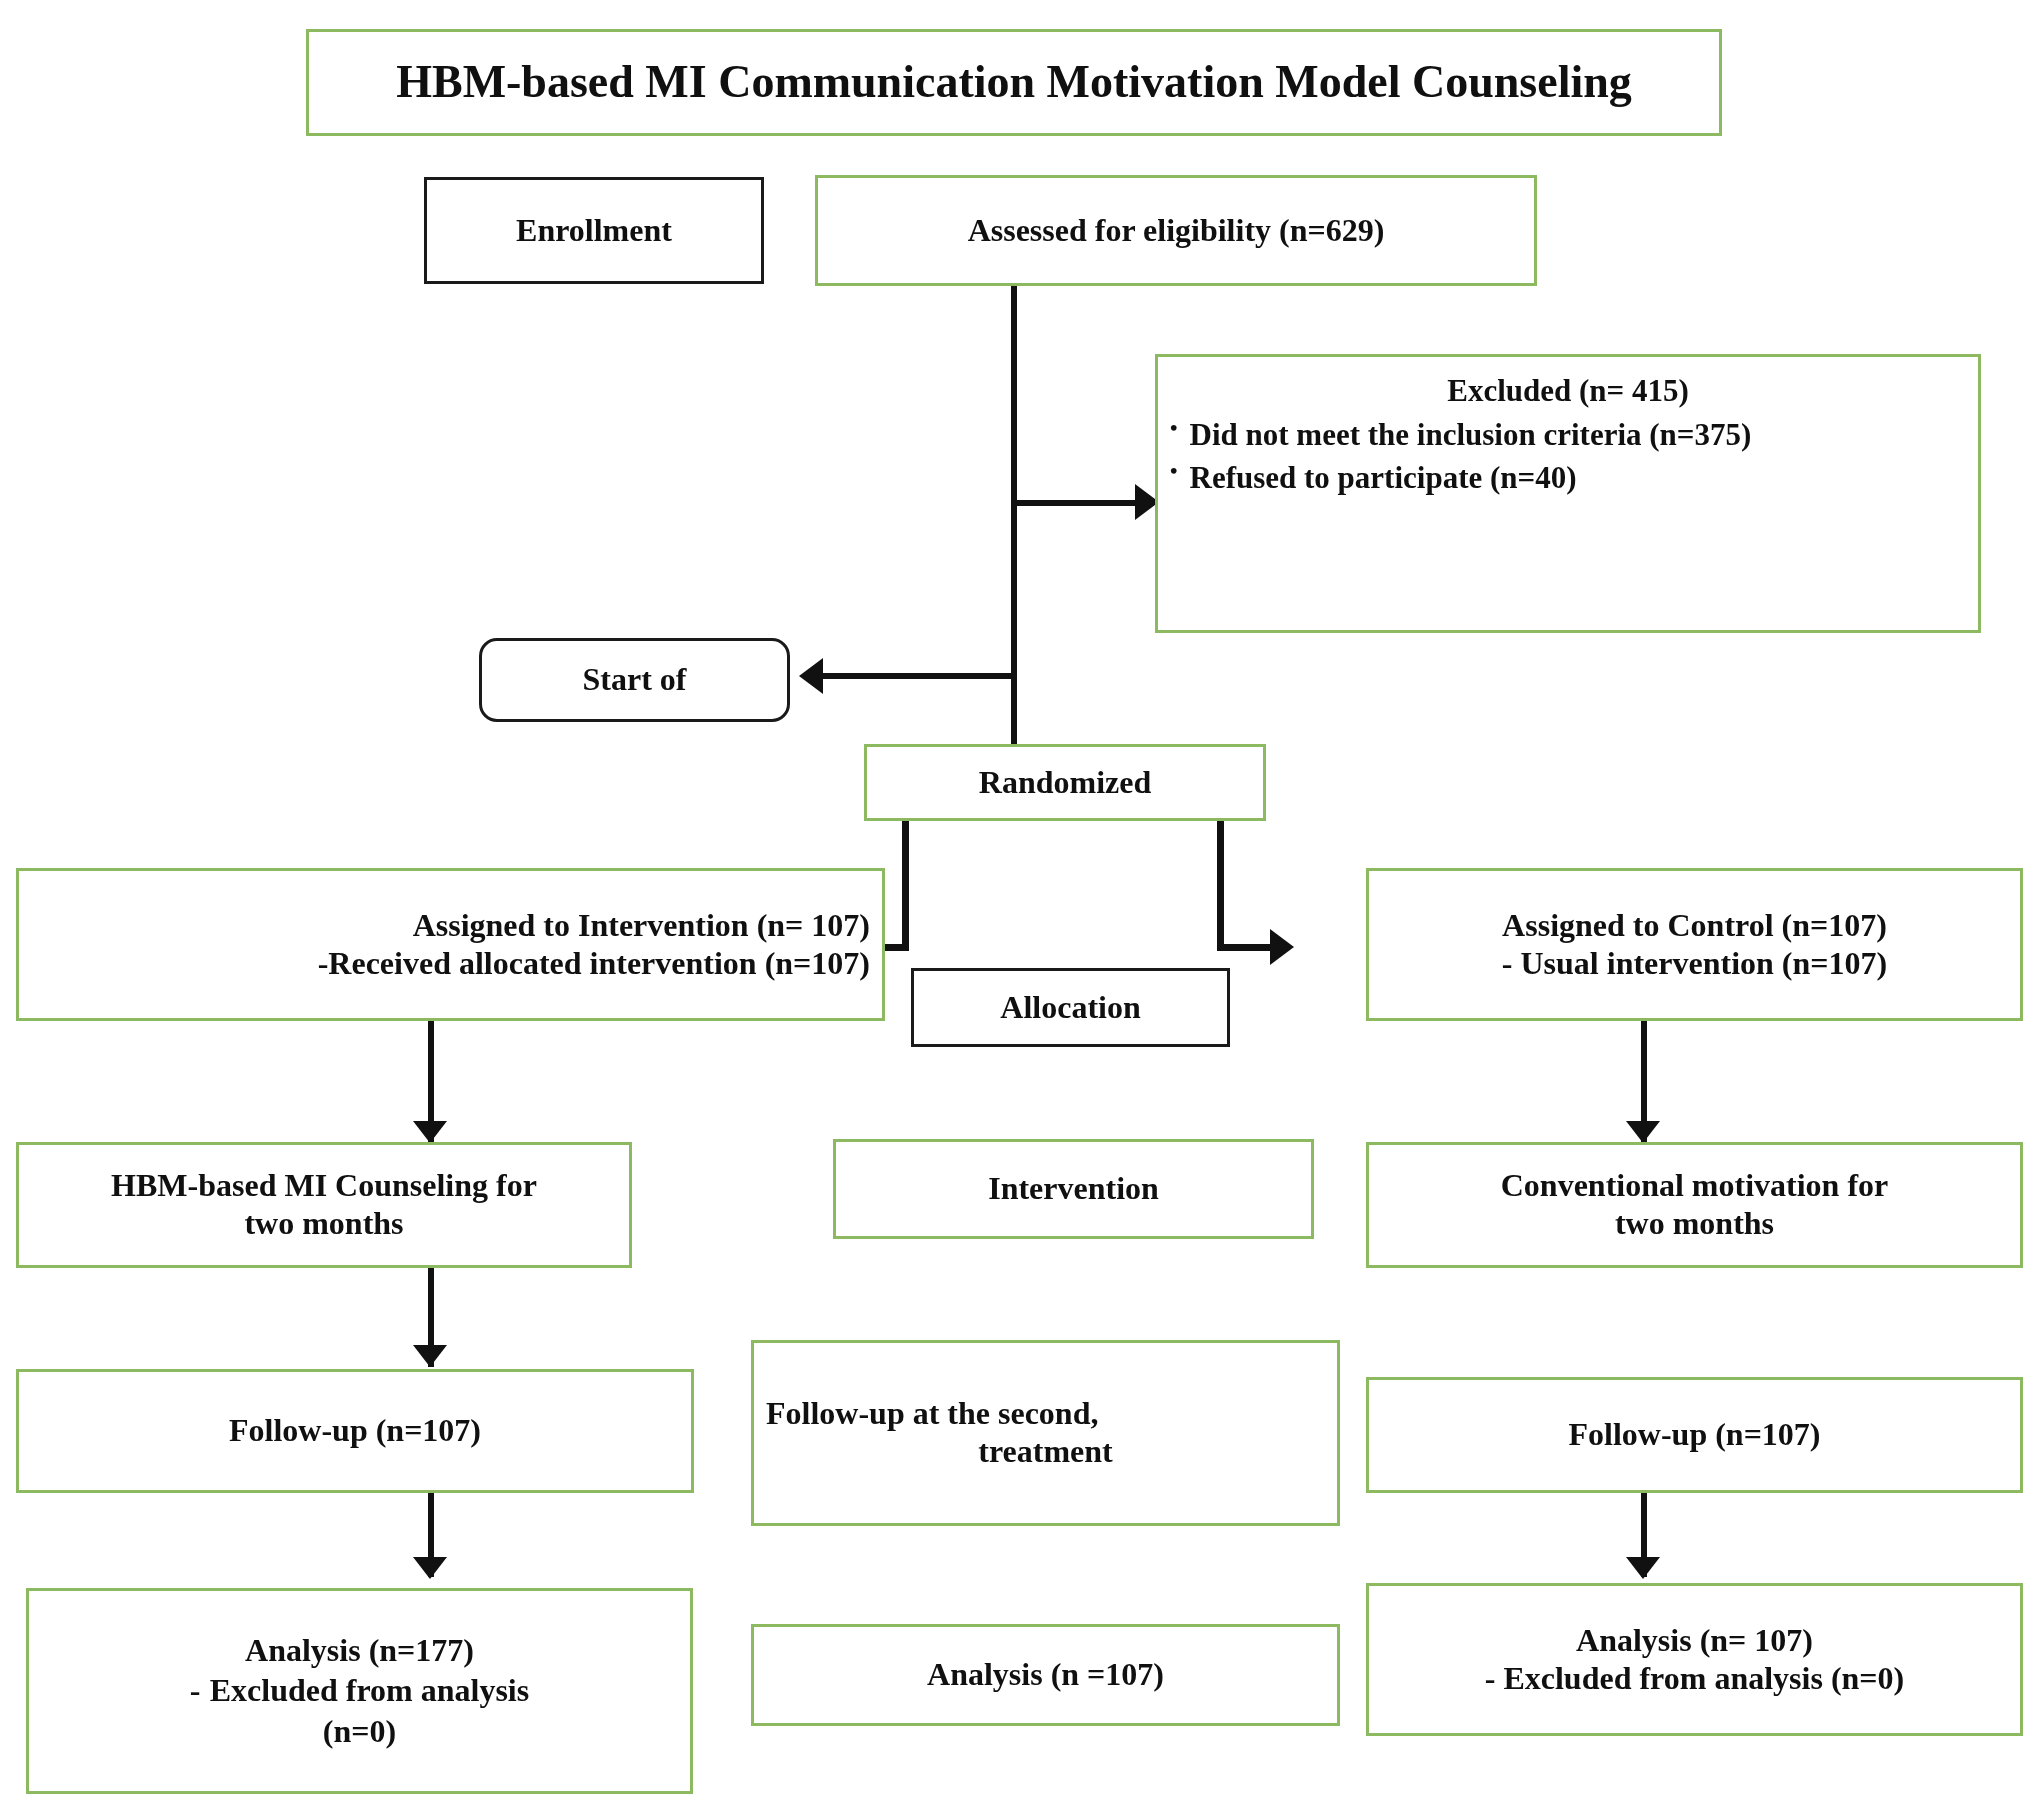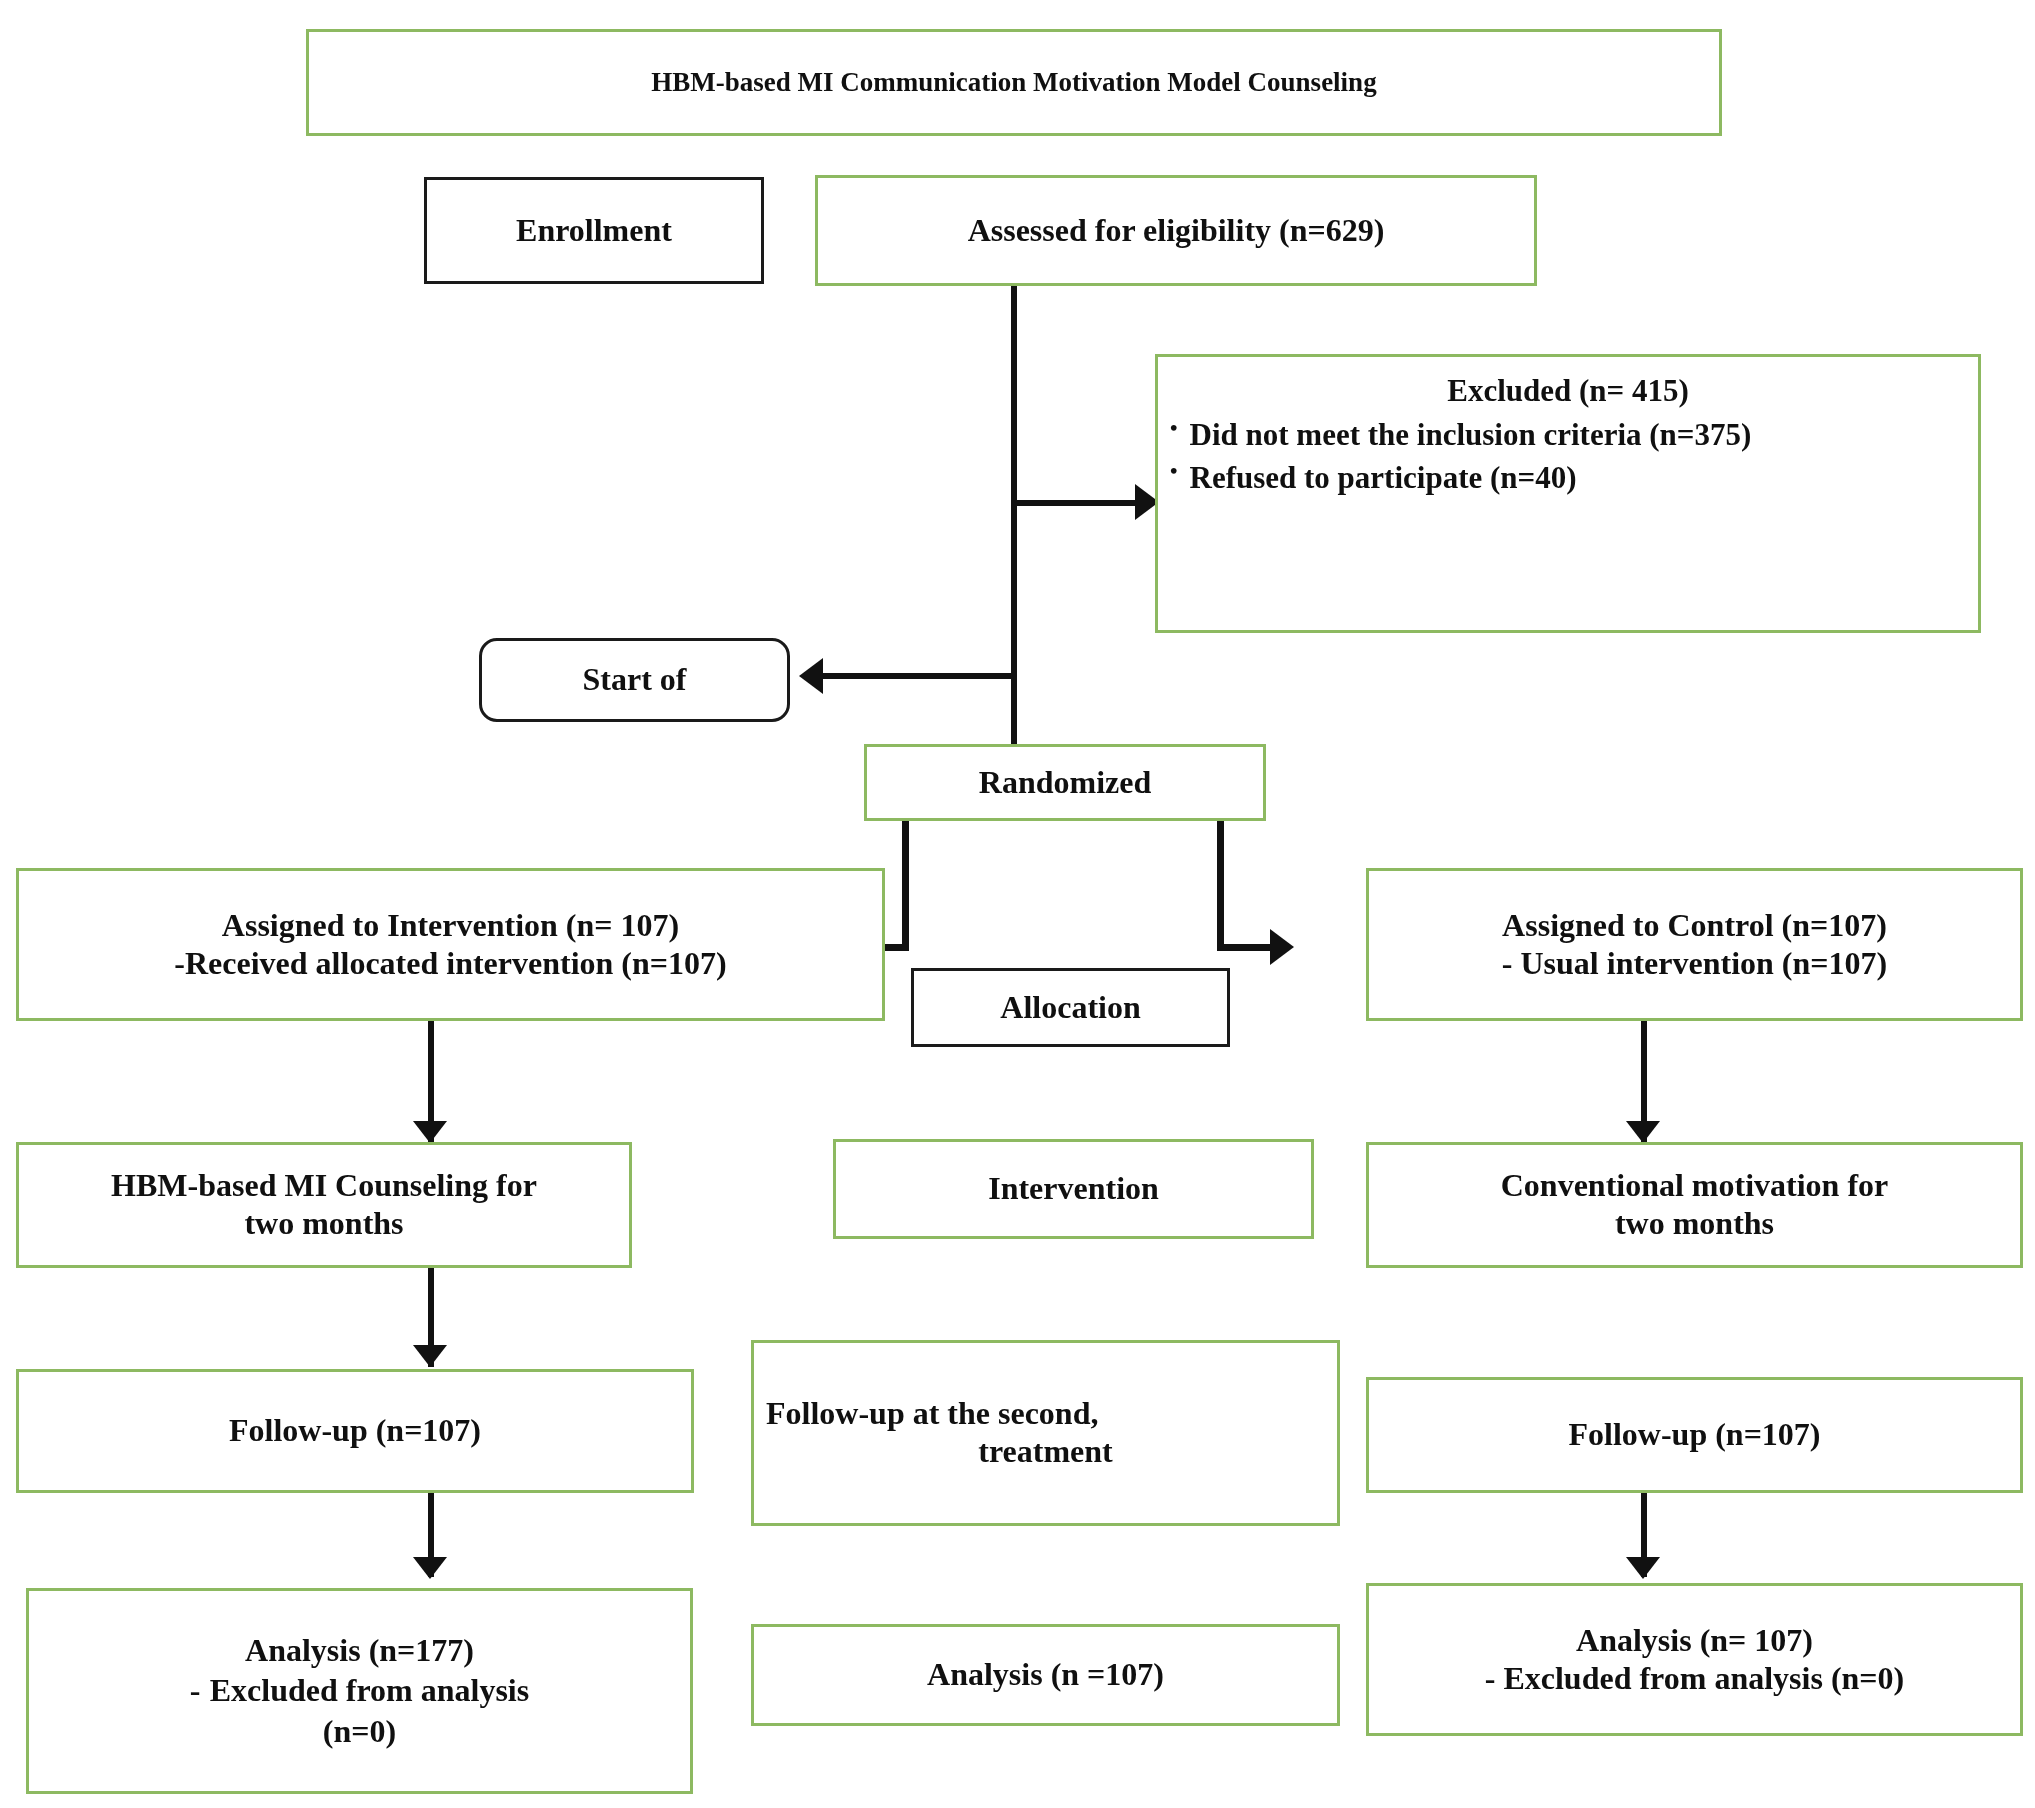--- a/index.html
+++ b/index.html
@@ -20,21 +20,21 @@
     background:#ffffff;
     display:flex;
     flex-direction:column;
     justify-content:center;
     font-weight:bold;
     line-height:1.18;
   }
   .green{ border:3.3px solid #8DB961; }
   .black{ border:3.7px solid #1A1A1A; }
   .ctr{ text-align:center; align-items:stretch; }
-  .lft{ text-align:center; }
+  .lft{ text-align:right; }
   .pad{ padding:2.8px 12px; }
 
   .line{ position:absolute; background:#111111; }
   .vline{ width:6px; }
   .hline{ height:6px; }
 
   .arrow-down{
     position:absolute;
     width:0;height:0;
     border-left:17.7px solid transparent;
@@ -61,21 +61,21 @@
     align-items:flex-start;
     gap:12px;
   }
   .bullet-dot{
     flex:0 0 auto;
     font-size:21.4px;
     line-height:1.05;
   }
   .bullet-txt{ flex:1 1 auto; text-align:justify; text-justify:inter-word; }
 
-  .t-title{ font-size:27px; }
+  .t-title{ font-size:46px; }
   .t-node{ font-size:32px; }
   .t-small{ font-size:31px; }
 </style>
 </head>
 <body>
 
 <div id="canvas">
 
   <div class="box green ctr pad t-title" style="left:306px; top:29px; width:1416px; height:107px;">
     <div>HBM-based MI Communication Motivation Model Counseling</div>

